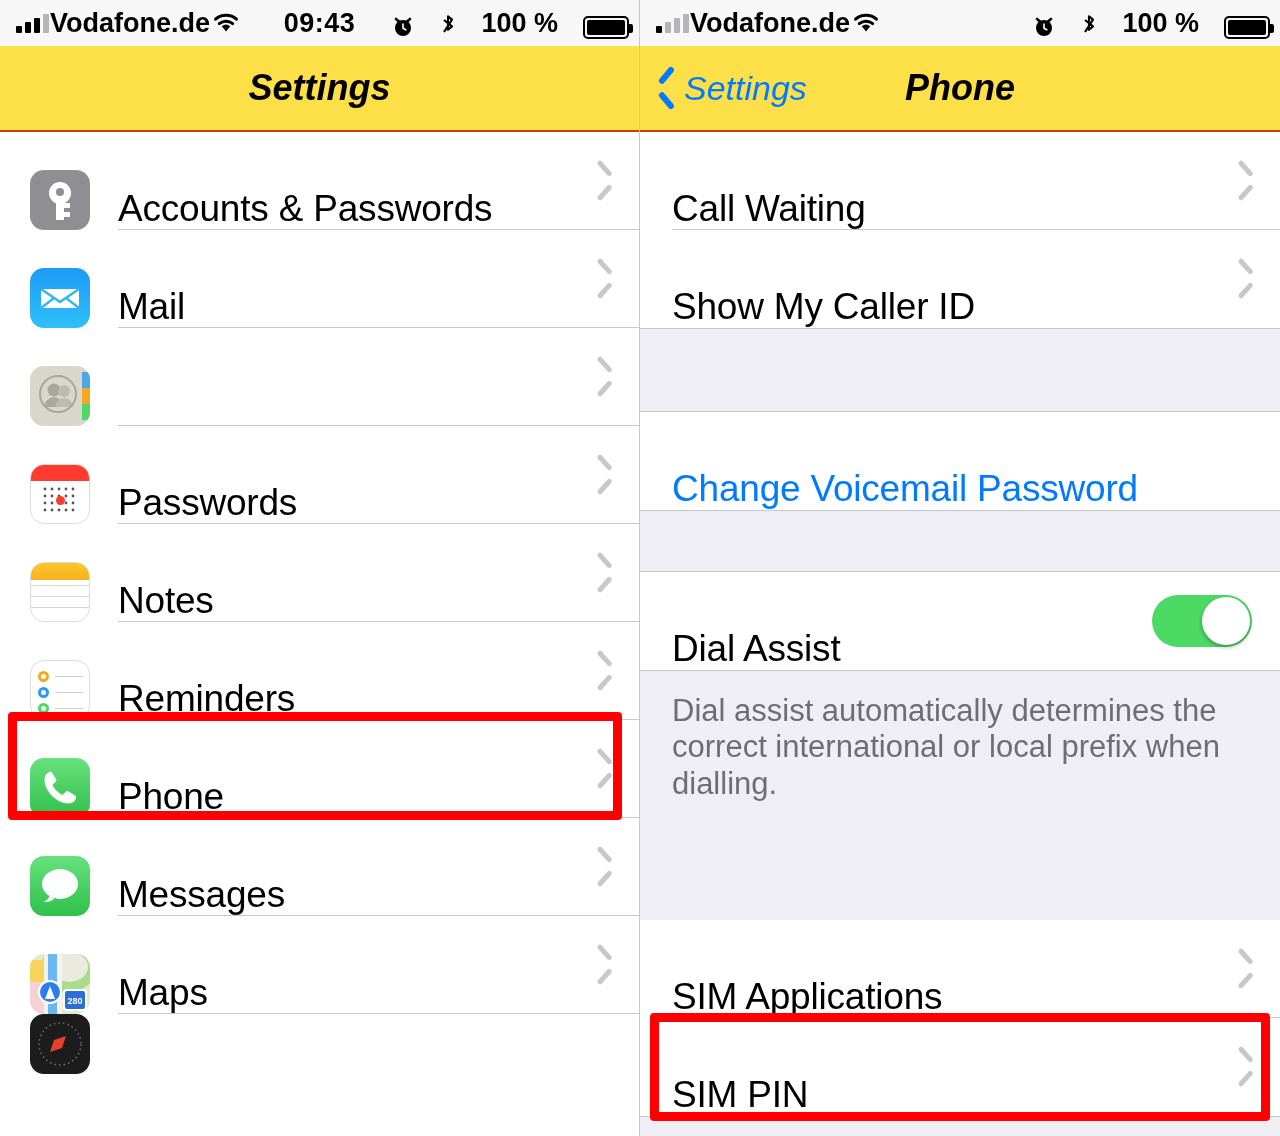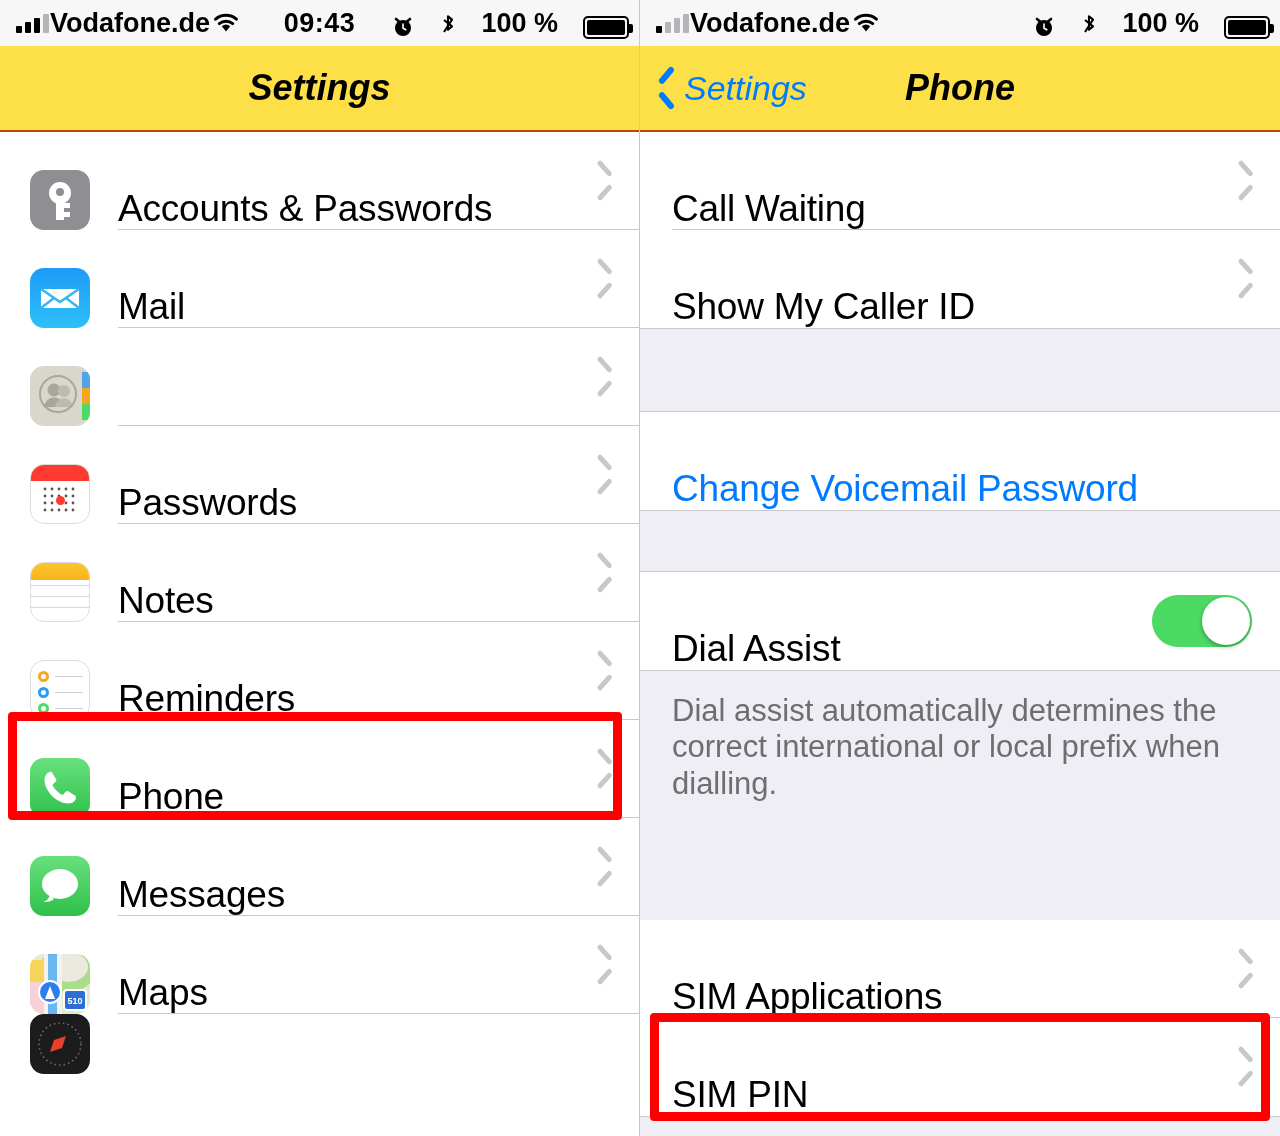--- a/index.html
+++ b/index.html
@@ -331,21 +331,21 @@
 
       <div class="row">
         <span class="ic ic-maps">
           <span class="g1"></span>
             <span class="g2"></span>
           <span class="yel"></span>
             <span class="pinkk"></span>
           <span class="roadw"></span>
             <span class="roadb"></span>
           <span class="nav"></span>
-          <span class="shield">510</span>
+          <span class="shield">280</span>
         </span>
         <span class="label">Maps</span>
         <span class="chev"></span>
         <span class="sep"></span>
       </div>
 
       <div class="row" style="height:60px;overflow:hidden">
         <span class="ic ic-compass">
           <svg width="60" height="60" viewBox="0 0 60 60">
             <circle cx="30" cy="30" r="21" fill="none" stroke="#6a6a6a" stroke-width="1.6" stroke-dasharray="1.6 3"></circle>

